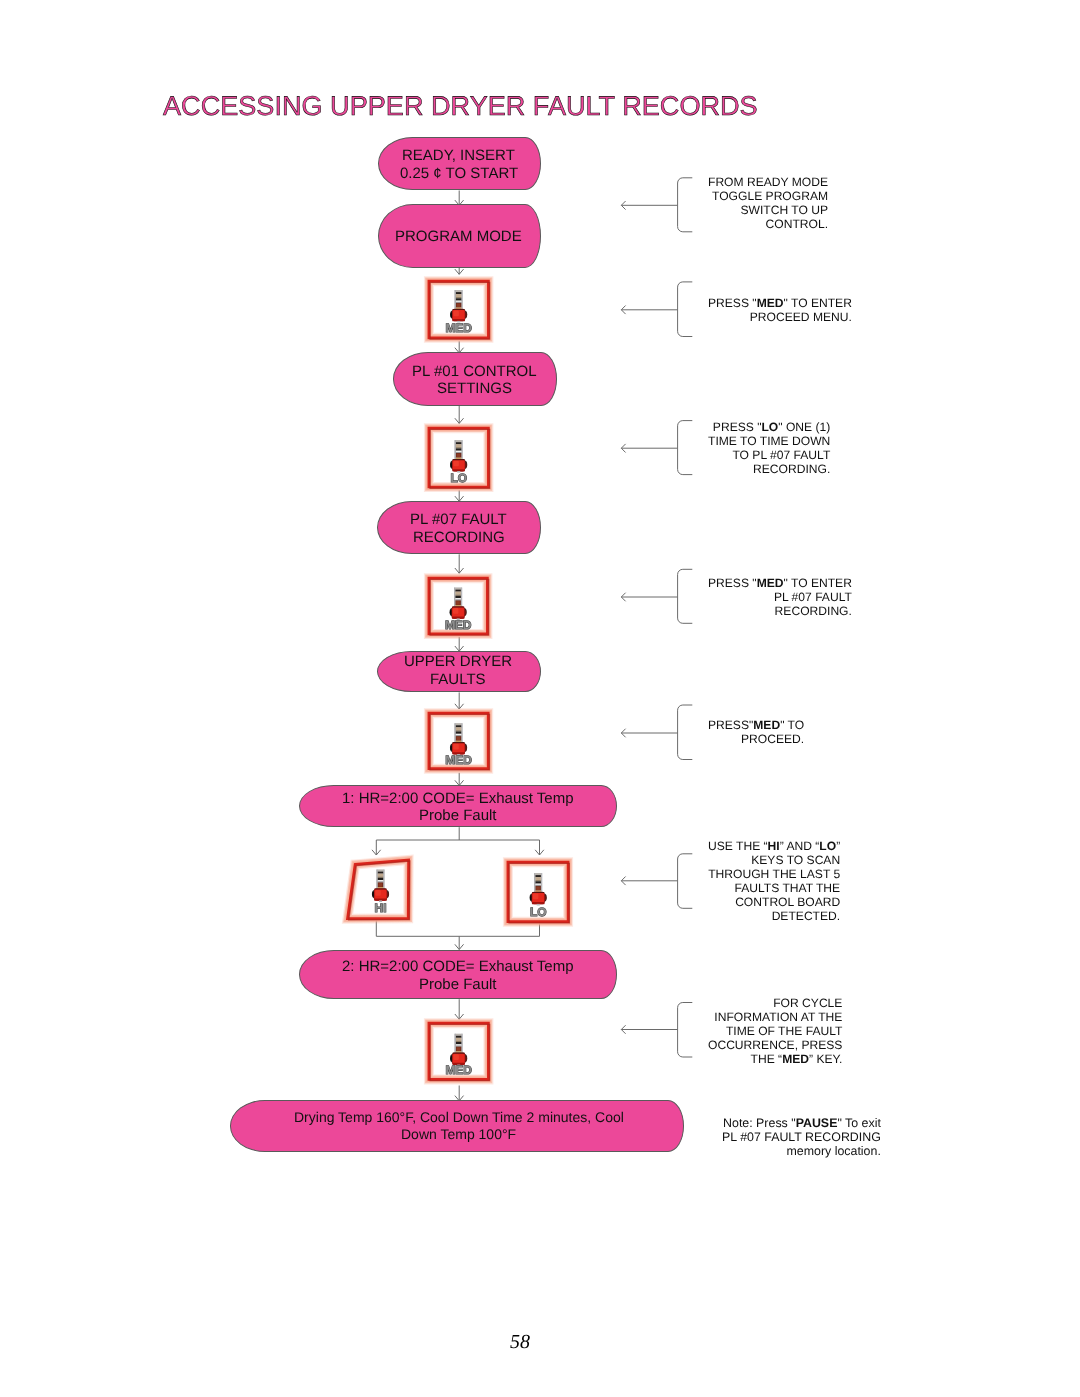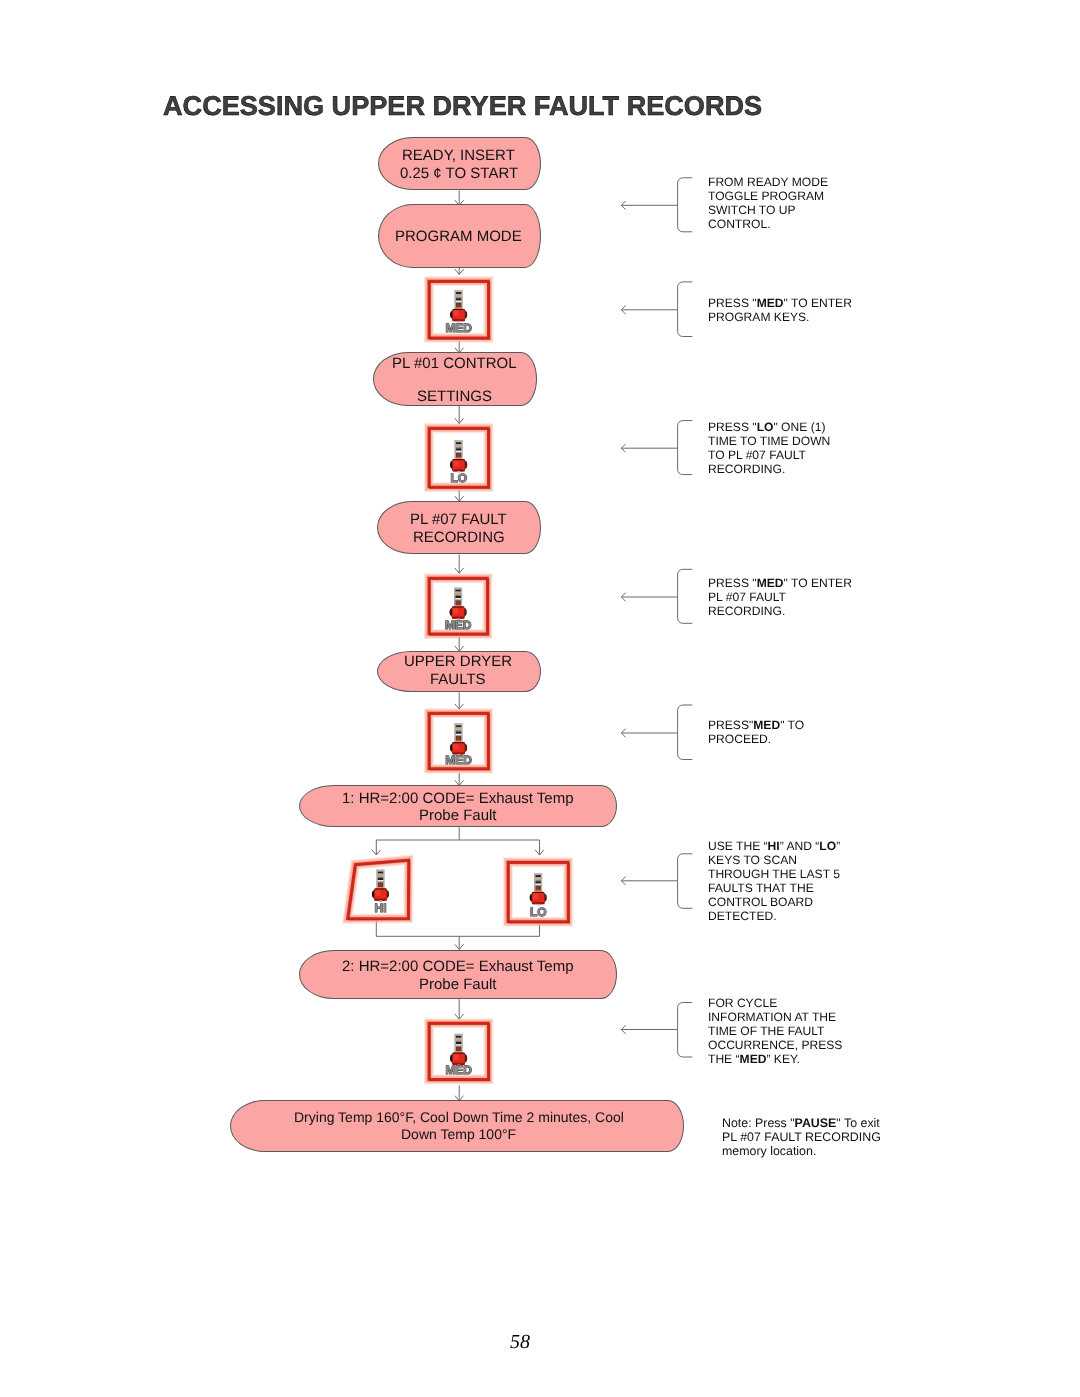--- a/index.html
+++ b/index.html
@@ -2,41 +2,41 @@
 <html><head>
 <meta charset="utf-8">
 <title>Accessing Upper Dryer Fault Records</title>
 <style>
   html,body{margin:0;padding:0;background:#ffffff;}
   body{width:1080px;height:1397px;position:relative;overflow:hidden;
        font-family:"Liberation Sans",sans-serif;color:#000;
        -webkit-font-smoothing:antialiased;text-rendering:geometricPrecision;}
   .page{position:absolute;left:0;top:0;width:1080px;height:1397px;}
 
-  #title{position:absolute;will-change:transform;left:163px;top:90.3px;font-size:27.1px;font-weight:700;
-         white-space:nowrap;color:#404040;
+  #title{position:absolute;will-change:transform;left:163px;top:90.3px;font-size:27.1px;font-weight:400;
+         white-space:nowrap;color:#ec4899;
          -webkit-text-stroke:0.55px #0b0b0b;}
 
   
   .node{position:absolute;box-sizing:border-box;border:1px solid #5a5a5a;
-        border-radius:35px 16px 16px 35px/50%;background:#fca5a5;
+        border-radius:35px 16px 16px 35px/50%;background:#ec4899;
         display:flex;flex-direction:column;align-items:center;justify-content:center;
         text-align:center;font-size:15px;line-height:17.7px;color:#111;}
   .node .ln{display:block;white-space:nowrap;will-change:transform;position:relative;top:1.2px;left:-0.7px;}
 
   
   .key{position:absolute;}
   .key svg{position:absolute;left:0;top:0;overflow:visible;}
   .keylabel{font-family:"Liberation Sans",sans-serif;font-size:12px;font-weight:700;
             fill:#8c8c8c;stroke:#3b3b3b;stroke-width:1.0px;paint-order:stroke fill;
             letter-spacing:-0.1px;}
 
   
   .ann{position:absolute;will-change:transform;font-size:12.1px;color:#111;white-space:nowrap;}
-  .ann .annline{line-height:14.1px;}
+  .ann .annline{line-height:14.1px;text-align:right;}
   .ann b{font-weight:700;}
 
   #pagenum{position:absolute;will-change:transform;left:0;top:1331px;width:1040px;text-align:center;
            font-family:"Liberation Serif",serif;font-style:italic;font-size:20px;color:#000;}
 
   svg#wires{position:absolute;left:0;top:0;width:1080px;height:1397px;}
 </style>
 </head>
 <body>
 
@@ -101,21 +101,21 @@
     </g>
   </svg>
 
   <div class="node" style="left:377.8px;top:136.8px;width:163.2px;height:53.7px;">
     <span class="ln">READY, INSERT</span>
     <span class="ln">0.25 ¢ TO START</span>
   </div>
   <div class="node" style="left:377.8px;top:203.9px;width:163.2px;height:64px;">
     <span class="ln">PROGRAM MODE</span>
   </div>
-  <div class="node" style="left:373px;top:352.4px;width:163.7px;height:53.6px;justify-content:space-between;">
+  <div class="node" style="left:393px;top:352.4px;width:163.7px;height:53.6px;">
     <span class="ln">PL #01 CONTROL</span>
     <span class="ln">SETTINGS</span>
   </div>
   <div class="node" style="left:377.3px;top:500.8px;width:163.7px;height:53.5px;">
     <span class="ln">PL #07 FAULT</span>
     <span class="ln">RECORDING</span>
   </div>
   <div class="node" style="left:377.2px;top:650.7px;width:163.4px;height:41.7px;padding-bottom:4px;">
     <span class="ln">UPPER DRYER</span>
     <span class="ln">FAULTS</span>
@@ -429,21 +429,21 @@
     </div>
 
   <div class="ann" style="left:708.0px;top:175.0px;">
       <div class="annline"><span>FROM READY MODE</span></div>
       <div class="annline"><span>TOGGLE PROGRAM</span></div>
       <div class="annline"><span>SWITCH TO UP</span></div>
       <div class="annline"><span>CONTROL.</span></div>
     </div>
   <div class="ann" style="left:708.0px;top:295.5px;">
       <div class="annline"><span>PRESS "</span><b>MED</b><span>" TO ENTER</span></div>
-      <div class="annline"><span>PROGRAM KEYS.</span></div>
+      <div class="annline"><span>PROCEED MENU.</span></div>
     </div>
   <div class="ann" style="left:708.0px;top:420.0px;">
       <div class="annline"><span>PRESS "</span><b>LO</b><span>" ONE (1)</span></div>
       <div class="annline"><span>TIME TO TIME DOWN</span></div>
       <div class="annline"><span>TO PL #07 FAULT</span></div>
       <div class="annline"><span>RECORDING.</span></div>
     </div>
   <div class="ann" style="left:708.0px;top:576.0px;">
       <div class="annline"><span>PRESS "</span><b>MED</b><span>" TO ENTER</span></div>
       <div class="annline"><span>PL #07 FAULT</span></div>

